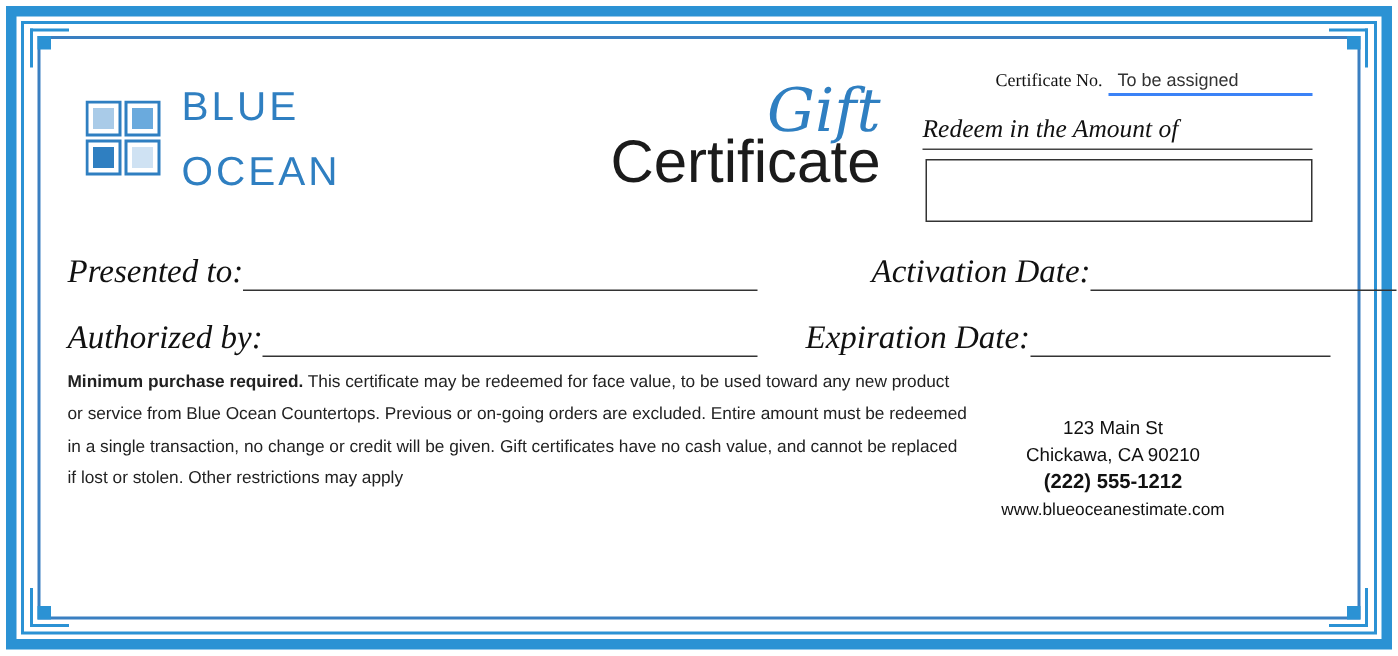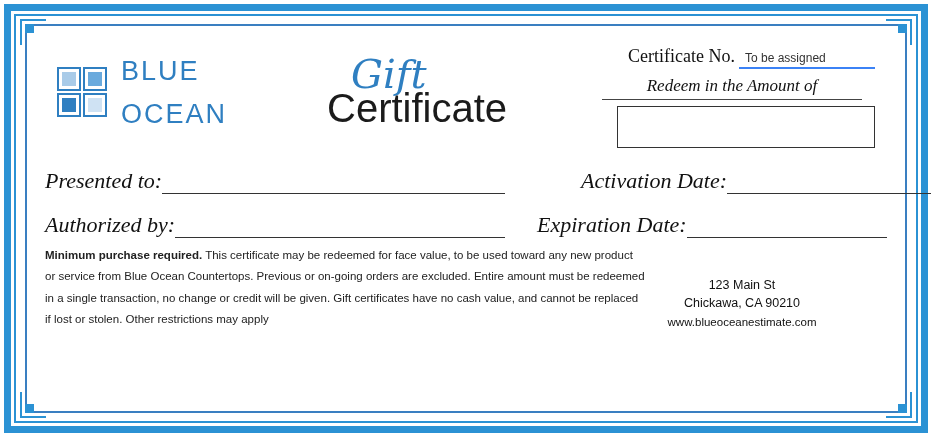--- a/index.html
+++ b/index.html
@@ -105,21 +105,21 @@
     display: block;
     margin-top: 16px;
   }
 
   
   .gift-title {
     position: absolute;
     left: 300px;
     top: 28px;
     width: 260px;
-    text-align: left;
+    text-align: right;
   }
   .gift-word {
     font-family: "DejaVu Serif", serif;
     font-style: italic;
     font-size: 40px;
     color: #2f7fc1;
     line-height: 1;
     display: block;
     margin-left: 24px;
   }
@@ -134,40 +134,40 @@
 
   
   .cert-no-row {
     position: absolute;
     right: 30px;
     top: 20px;
     display: flex;
     align-items: baseline;
   }
   .cert-no-label {
-    font-size: 18px;
+    font-size: 12px;
     color: #111;
     white-space: nowrap;
   }
   .cert-no-value {
     font-family: "Liberation Sans", sans-serif;
     font-size: 12px;
     color: #333;
     border-bottom: 2px solid #3b82f6;
     width: 130px;
     padding: 0 0 2px 6px;
     margin-left: 4px;
   }
 
   .redeem-label {
     position: absolute;
-    right: 43px;
+    right: 30px;
     top: 50px;
     width: 260px;
-    text-align: center;
+    text-align: left;
     font-style: italic;
     font-size: 17px;
     color: #111;
     border-bottom: 1px solid #444;
     padding-bottom: 3px;
   }
   .amount-box {
     position: absolute;
     right: 30px;
     top: 80px;
@@ -318,17 +318,18 @@
       <span class="field-line"></span>
     </div>
 
     <div class="terms">
       <b>Minimum purchase required.</b><span> This certificate may be redeemed for face value, to be used toward any new product or service from Blue Ocean Countertops. Previous or on-going orders are excluded. Entire amount must be redeemed in a single transaction, no change or credit will be given. Gift certificates have no cash value, and cannot be replaced if lost or stolen. Other restrictions may apply</span>
     </div>
 
     <div class="company">
       <div class="company-line">123 Main St</div>
       <div class="company-line">Chickawa, CA 90210</div>
+      <div class="company-phone">(222) 555-1212</div>
       <div class="company-web">www.blueoceanestimate.com</div>
     </div>
 
   </div>
 </div>
 
 </body></html>

